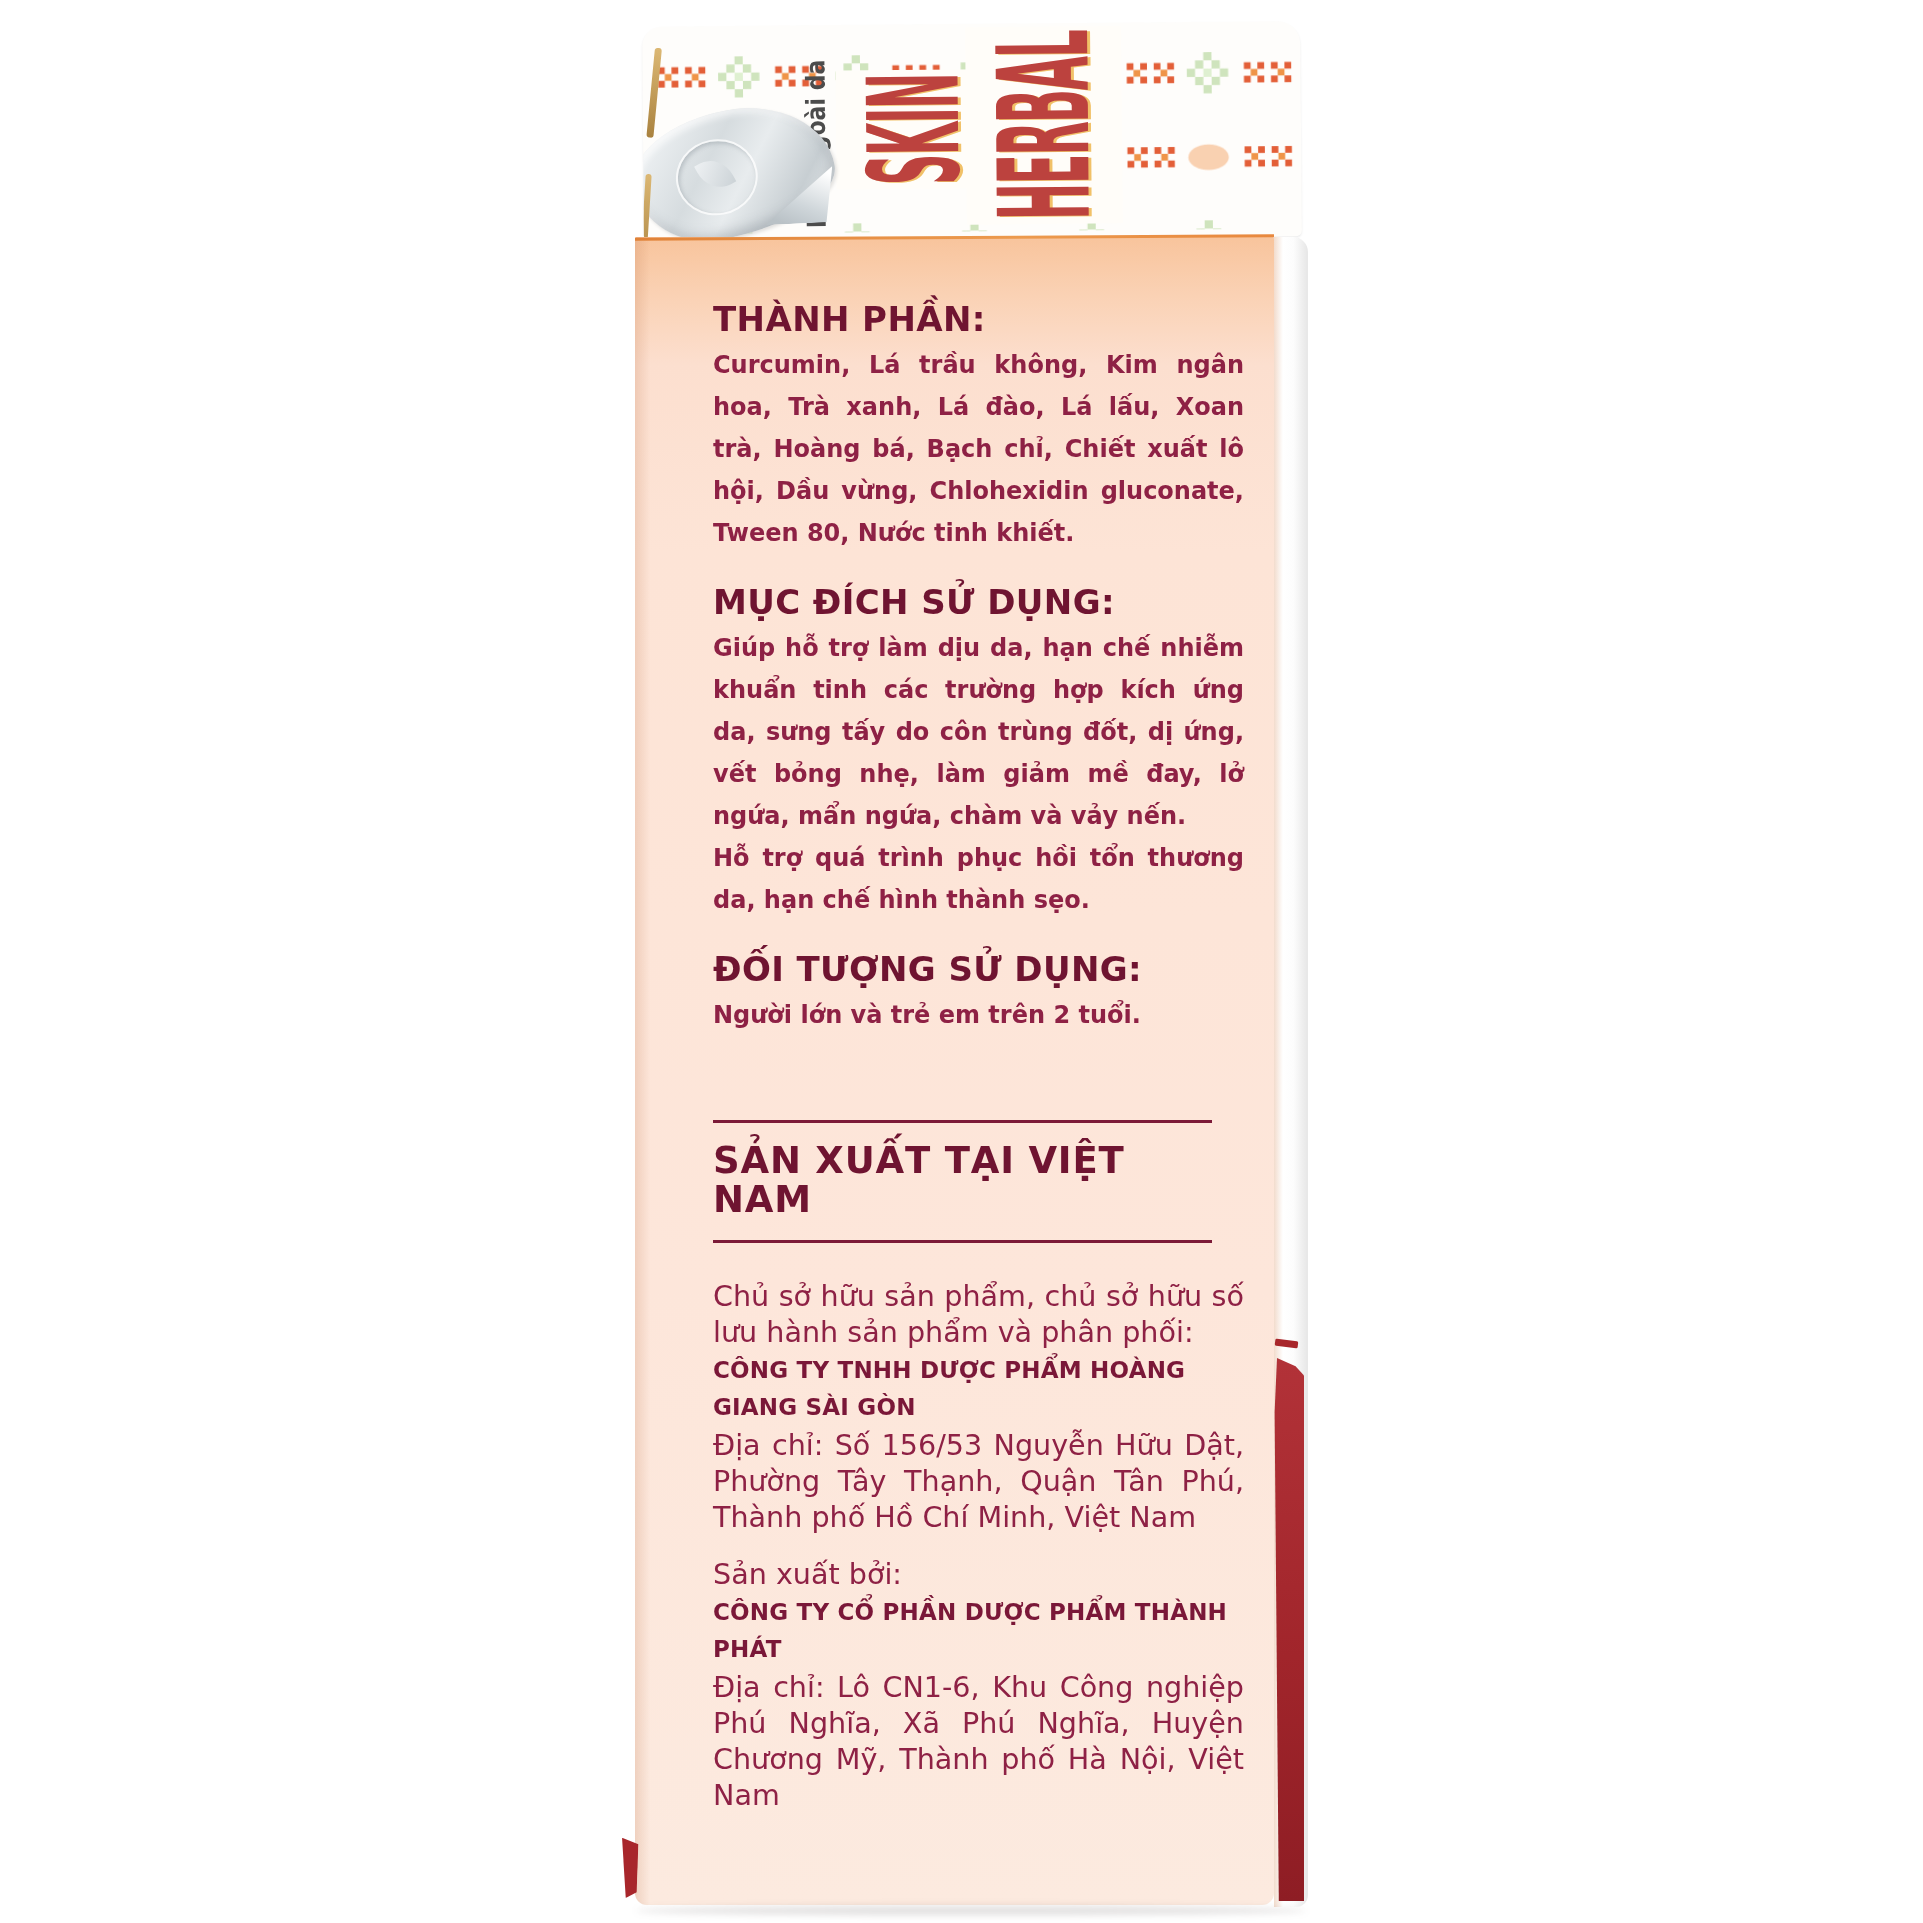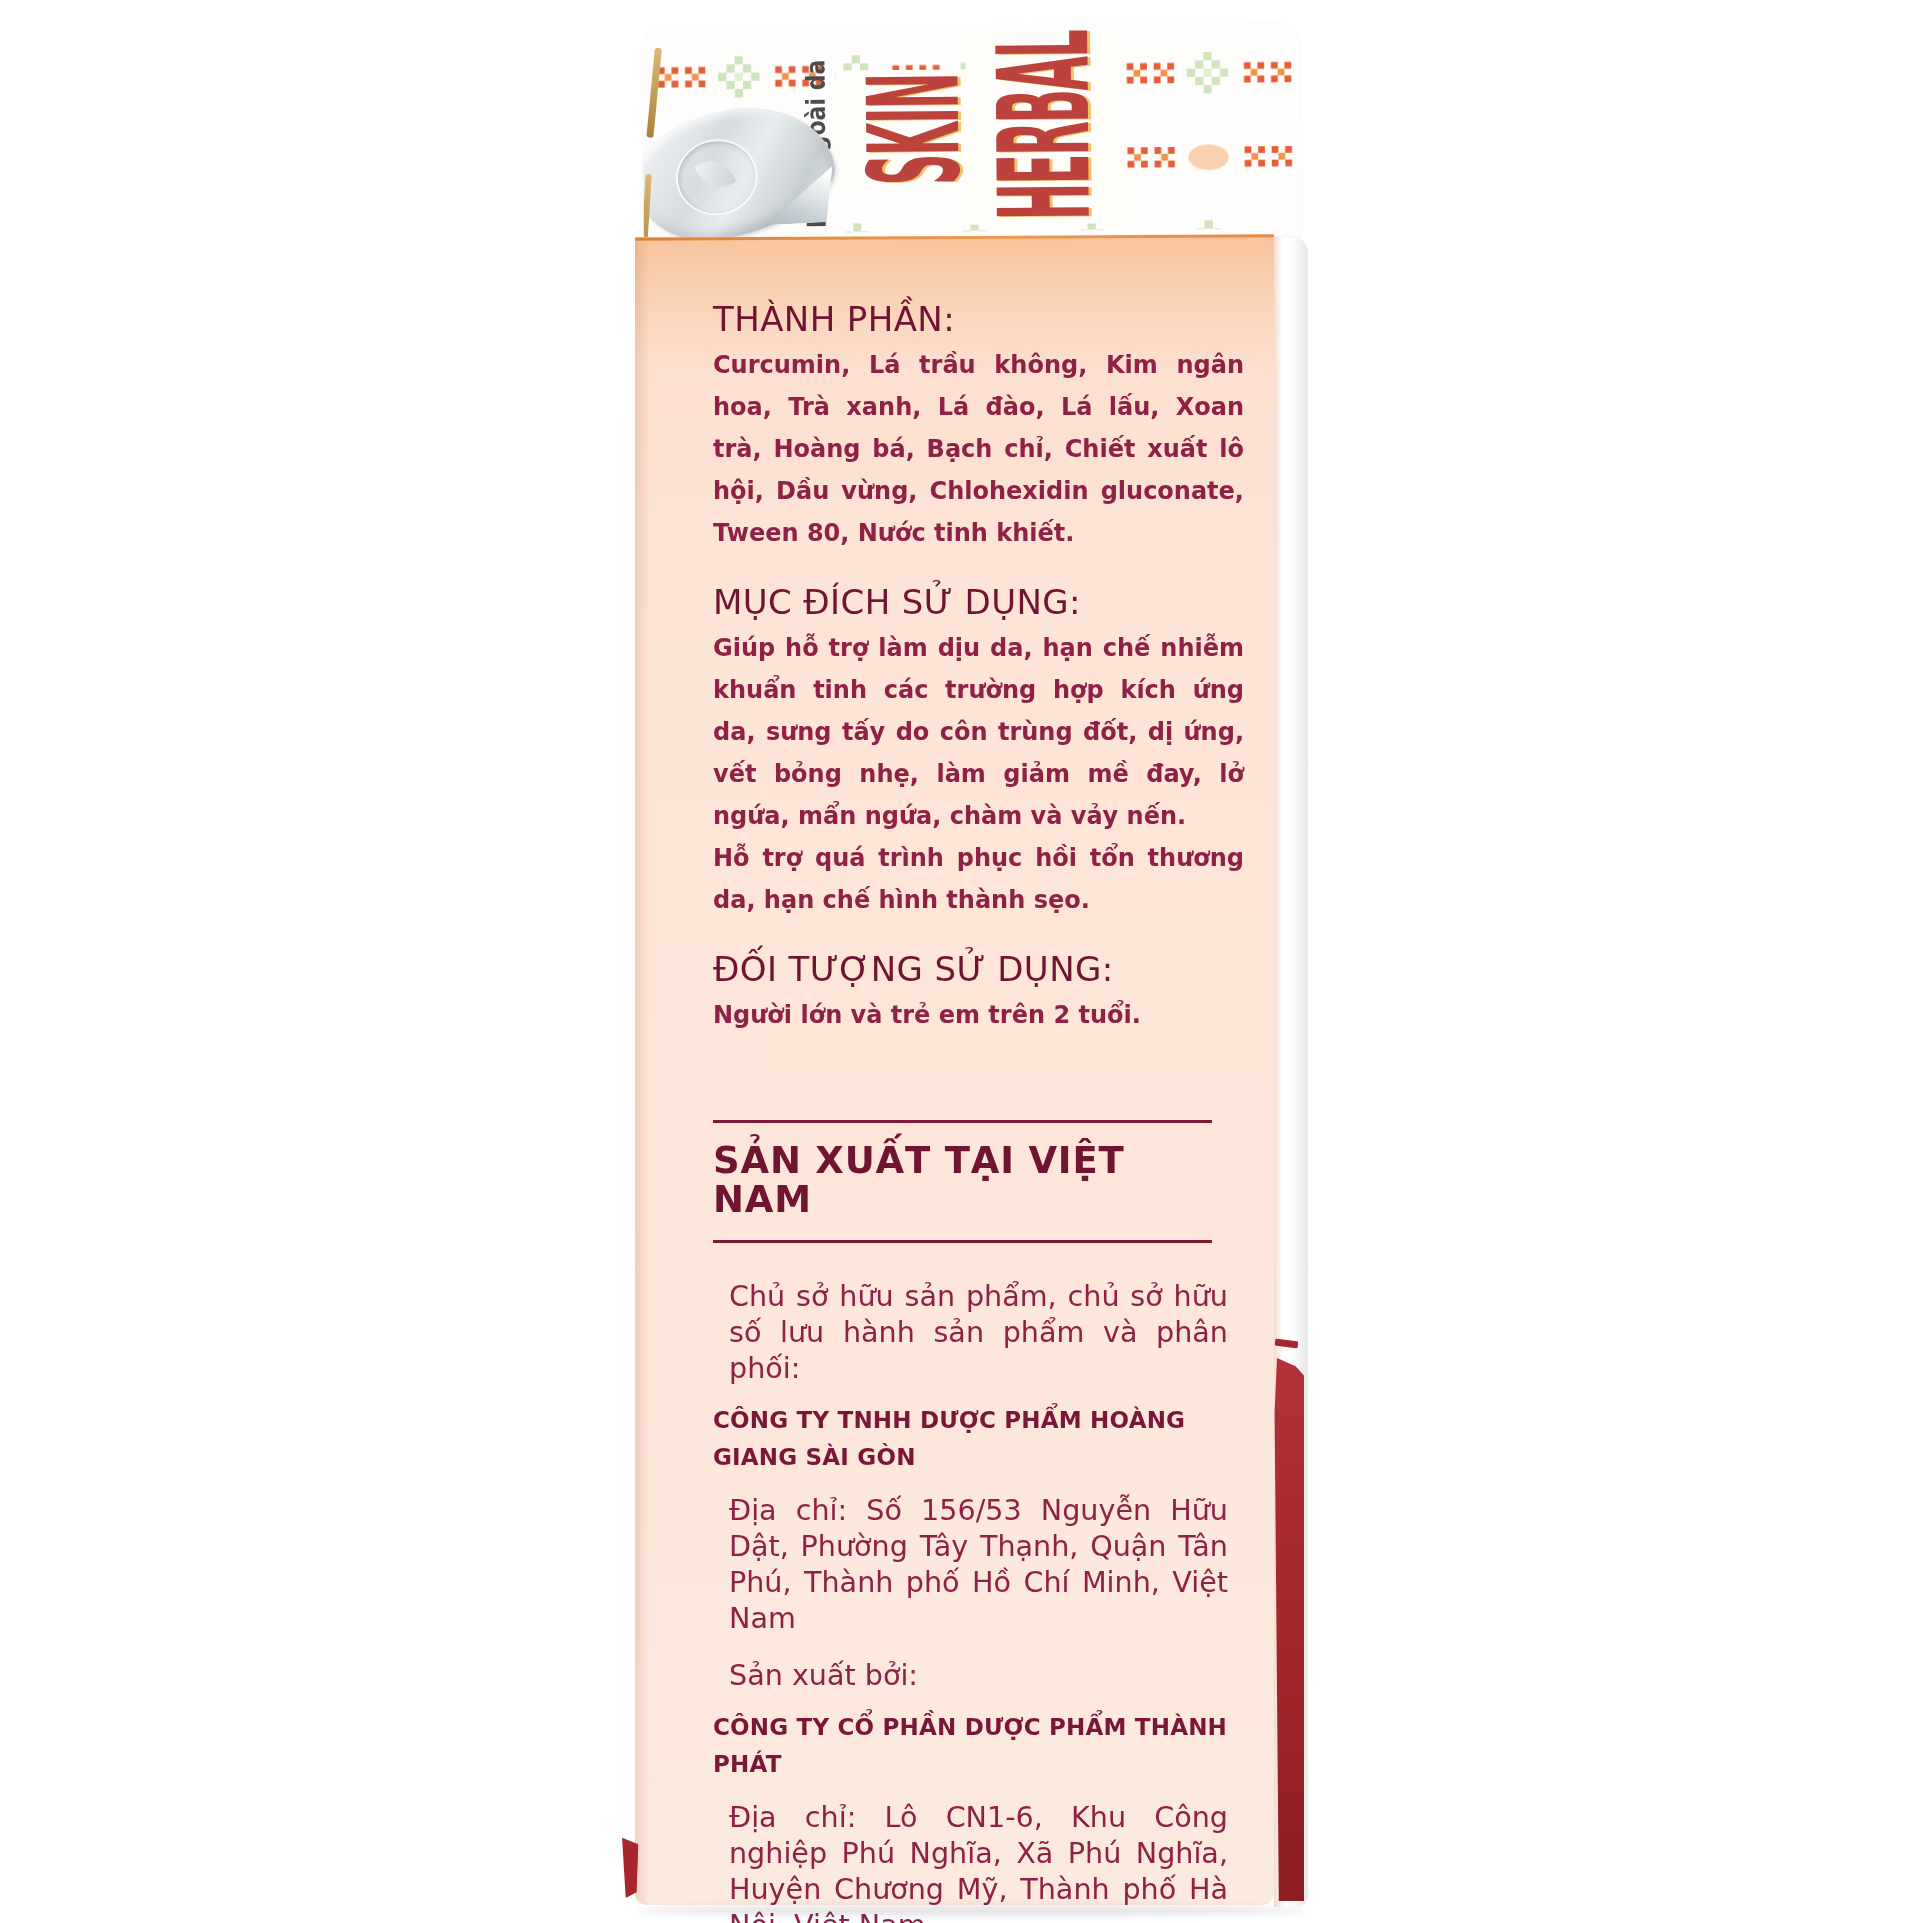--- a/index.html
+++ b/index.html
@@ -83,39 +83,39 @@
       linear-gradient(180deg,#f8c49c 0px,#fad2b5 60px,#fcdfcf 128px,#fde4d6 316px,#fde6da 1052px,#fceadf 100%);
     border-radius:1.5px 1.5px 12px 12px;
   }
   .fold-line{
     position:absolute;left:0;top:-1.5px;width:100%;height:3px;
     background:linear-gradient(90deg,#e08238,#ec9a4e 60%,#e8883e);
     transform:rotate(-0.3deg);
   }
   .face-text{position:absolute;left:78px;top:60px;width:531px;}
   .sec-h{
-    font-size:34px;line-height:44px;font-weight:400;color:#6f1431;
+    font-size:34px;line-height:44px;font-weight:700;color:#6f1431;
     letter-spacing:0.4px;margin:0 0 3px 0;
   }
   .mt{margin-top:26px;}
   .sec-p{
     font-size:24px;line-height:42px;font-weight:700;color:#8e2145;
     text-align:justify;margin:0;
   }
   .divider{
     margin-top:84px;width:499px;
     border-top:3.8px solid #7c1a38;border-bottom:3.8px solid #7c1a38;
     padding:18px 0 21px 0;
   }
   .made-in{
     font-size:37px;line-height:39px;font-weight:700;color:#6f1431;letter-spacing:0.8px;
   }
   .info{
     font-size:28.6px;line-height:36px;font-weight:400;color:#8e2145;
-    text-align:justify;margin:16px;
+    text-align:justify;margin:0;
   }
   .owner-intro{margin-top:35px;}
   .company{
     font-size:23px;line-height:37px;font-weight:700;color:#7a1738;
     letter-spacing:0.2px;margin:1.5px 0;text-align:left;
   }
   .mfr-intro{margin-top:21px;}
   
   .right-edge{
     position:absolute;left:1274px;top:237px;width:34px;height:1670px;

